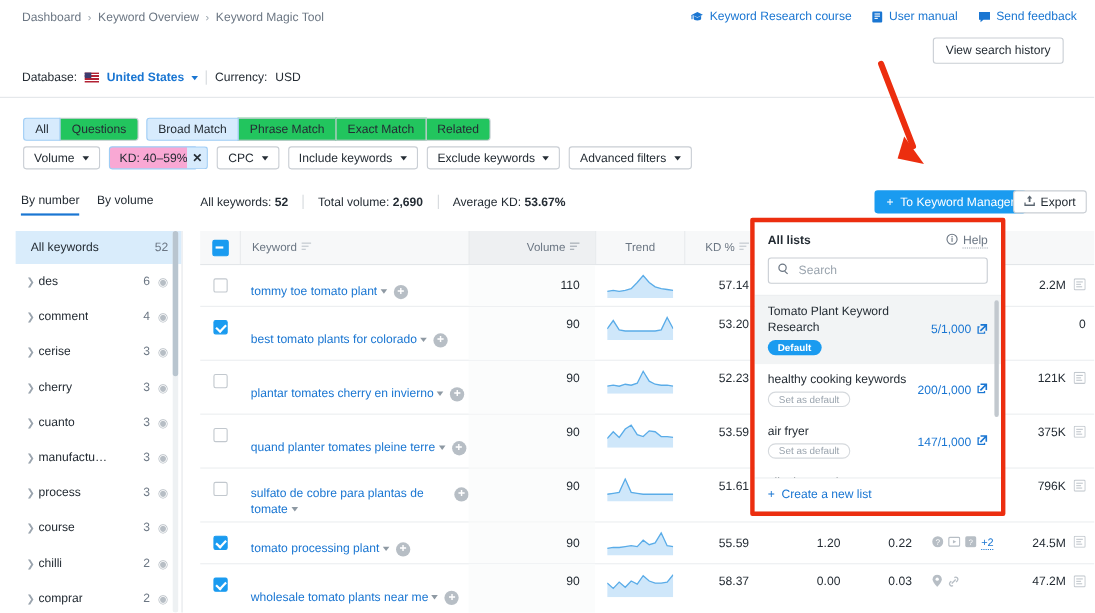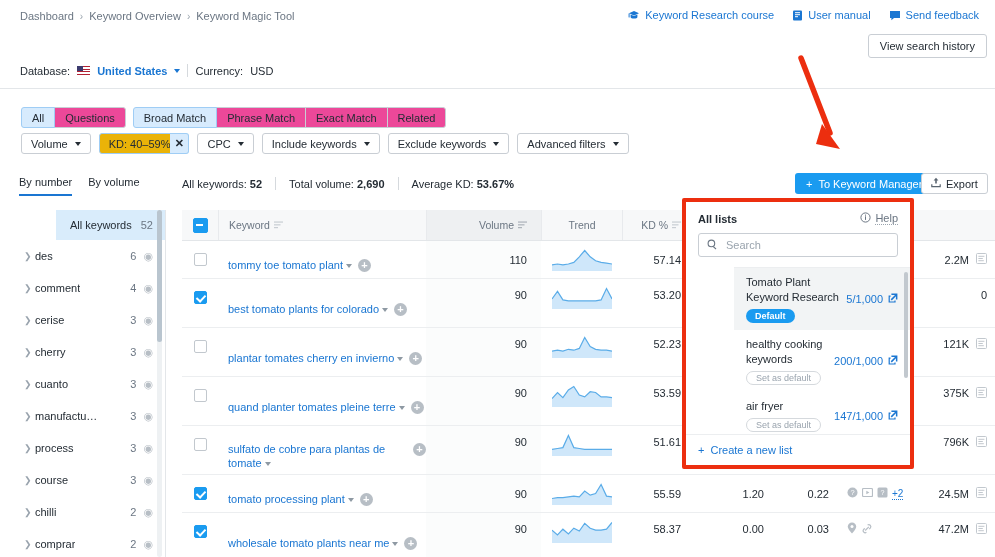--- a/index.html
+++ b/index.html
@@ -24,21 +24,21 @@
   
   .toplinks {
     position: absolute; right: 16px; top: 9px;
     display: flex; align-items: center; gap: 18px;
     font-size: 11px;
   }
   .toplink { display: flex; align-items: center; gap: 5px; color: #1a76d2; cursor: pointer; }
   .toplink svg { display: block; }
 
   .btn-history {
-    position: absolute; right: 8px; top: 34px;
+    position: absolute; right: 28px; top: 34px;
     border: 1px solid #c9ced4; background: #fff; border-radius: 3px;
     font-size: 11px; color: #242c34; padding: 5px 11px; cursor: pointer;
     font-family: inherit;
   }
 
   
   .title {
     position: absolute; left: 20px; top: 28px;
     font-size: 25px; font-weight: bold; letter-spacing: -0.2px;
     white-space: nowrap;
@@ -67,36 +67,36 @@
     border-top: 4px solid currentColor; }
   .divider-v { width: 1px; height: 13px; background: #d5d9dd; }
 
   .hr {
     position: absolute; left: 0; right: 0; top: 88px; height: 1px; background: #e3e6e9;
   }
 
   
   .matchbar { position: absolute; left: 21px; top: 107px; display: flex; }
   .mbtn {
-    border: 1px solid #c9ced4; background: #ec4899; font-size: 11px; color: #242c34;
+    border: 1px solid #c9ced4; background: #22c55e; font-size: 11px; color: #242c34;
     padding: 4px 10px; cursor: pointer; margin-left: -1px; font-family: inherit;
     height: 21px; display: flex; align-items: center;
   }
   .mbtn:first-child { margin-left: 0; border-radius: 3px 0 0 3px; }
   .mbtn.sel { background: #d7ebfd; border-color: #9fcdf5; position: relative; z-index: 2; }
   .mbtn.gap { margin-left: 7px; border-radius: 3px 0 0 3px; }
   .mbtn.rnd-r { border-radius: 0 3px 3px 0; }
 
   .filterbar { position: absolute; left: 21px; top: 133px; display: flex; gap: 8px; }
   .fbtn {
     border: 1px solid #c9ced4; background: #fff; border-radius: 3px;
     font-size: 11px; color: #242c34; padding: 0 9px; cursor: pointer;
     height: 21px; display: flex; align-items: center; gap: 7px; font-family: inherit;
   }
-  .fbtn.active { background: #eab308; border-color: #9fcdf5; border-radius: 3px 0 0 3px; padding-right: 7px; justify-content: flex-end; }
+  .fbtn.active { background: #f9a8d4; border-color: #9fcdf5; border-radius: 3px 0 0 3px; padding-right: 7px; justify-content: flex-end; }
   .fbtn-x {
     border: 1px solid #9fcdf5; border-left: none; background: #d7ebfd;
     border-radius: 0 3px 3px 0; height: 21px; width: 19px;
     display: flex; align-items: center; justify-content: center;
     cursor: pointer; font-size: 11px; color: #242c34; margin-left: -8px; font-weight: bold;
   }
 
   
   .tabs-num {
     position: absolute; left: 19px; top: 176px; display: flex; gap: 16px; font-size: 11px;
@@ -123,21 +123,21 @@
     display: flex; align-items: center; gap: 5px; font-family: inherit;
   }
 
   
   .sidebar {
     position: absolute; left: 14px; top: 210px; width: 152px; height: 347px;
     border-right: 1px solid #e3e6e9; overflow: hidden;
   }
   .sb-head {
     background: #d9ecfb; height: 30px; display: flex; align-items: center;
-    padding: 0 12px 0 14px; font-size: 11px; color: #242c34; margin-left: 42px;
+    padding: 0 12px 0 14px; font-size: 11px; color: #242c34;
   }
   .sb-head .cnt { margin-left: auto; color: #6b7683; }
   .sb-item {
     height: 32px; display: flex; align-items: center; padding: 0 12px 0 10px;
     font-size: 11px; color: #242c34; cursor: pointer;
   }
   .sb-item .chev { color: #9aa4ae; font-size: 9px; width: 11px; }
   .sb-item .nm { overflow: hidden; white-space: nowrap; text-overflow: ellipsis; }
   .sb-item .cnt { margin-left: auto; color: #6b7683; padding-right: 7px; }
   .eye { color: #b7bec5; }
@@ -225,21 +225,21 @@
   .p-search { padding: 2px 12px 10px 12px; }
   .p-search-box {
     display: flex; align-items: center; gap: 6px; border: 1px solid #c9ced4;
     border-radius: 3px; height: 24px; padding: 0 8px;
   }
   .p-search-box input {
     border: none; outline: none; font-size: 11px; font-family: inherit;
     color: #242c34; width: 100%; background: transparent;
   }
   .p-search-box input::placeholder { color: #9aa4ae; }
-  .p-list { flex: 1; overflow: hidden; position: relative; border-top: 1px solid #eceef0; margin-left: 48px; }
+  .p-list { flex: 1; overflow: hidden; position: relative; border-top: 1px solid #eceef0; }
   .p-item {
     display: flex; align-items: center; padding: 7px 12px; gap: 6px; cursor: pointer;
   }
   .p-item.sel { background: #f2f4f5; }
   .p-item .nm { font-size: 11px; color: #242c34; line-height: 15px; }
   .badge-default {
     display: inline-block; background: #1a9bf0; color: #fff; font-size: 9px;
     font-weight: bold; border-radius: 9px; padding: 2px 9px; margin-top: 3px;
   }
   .badge-setdef {

